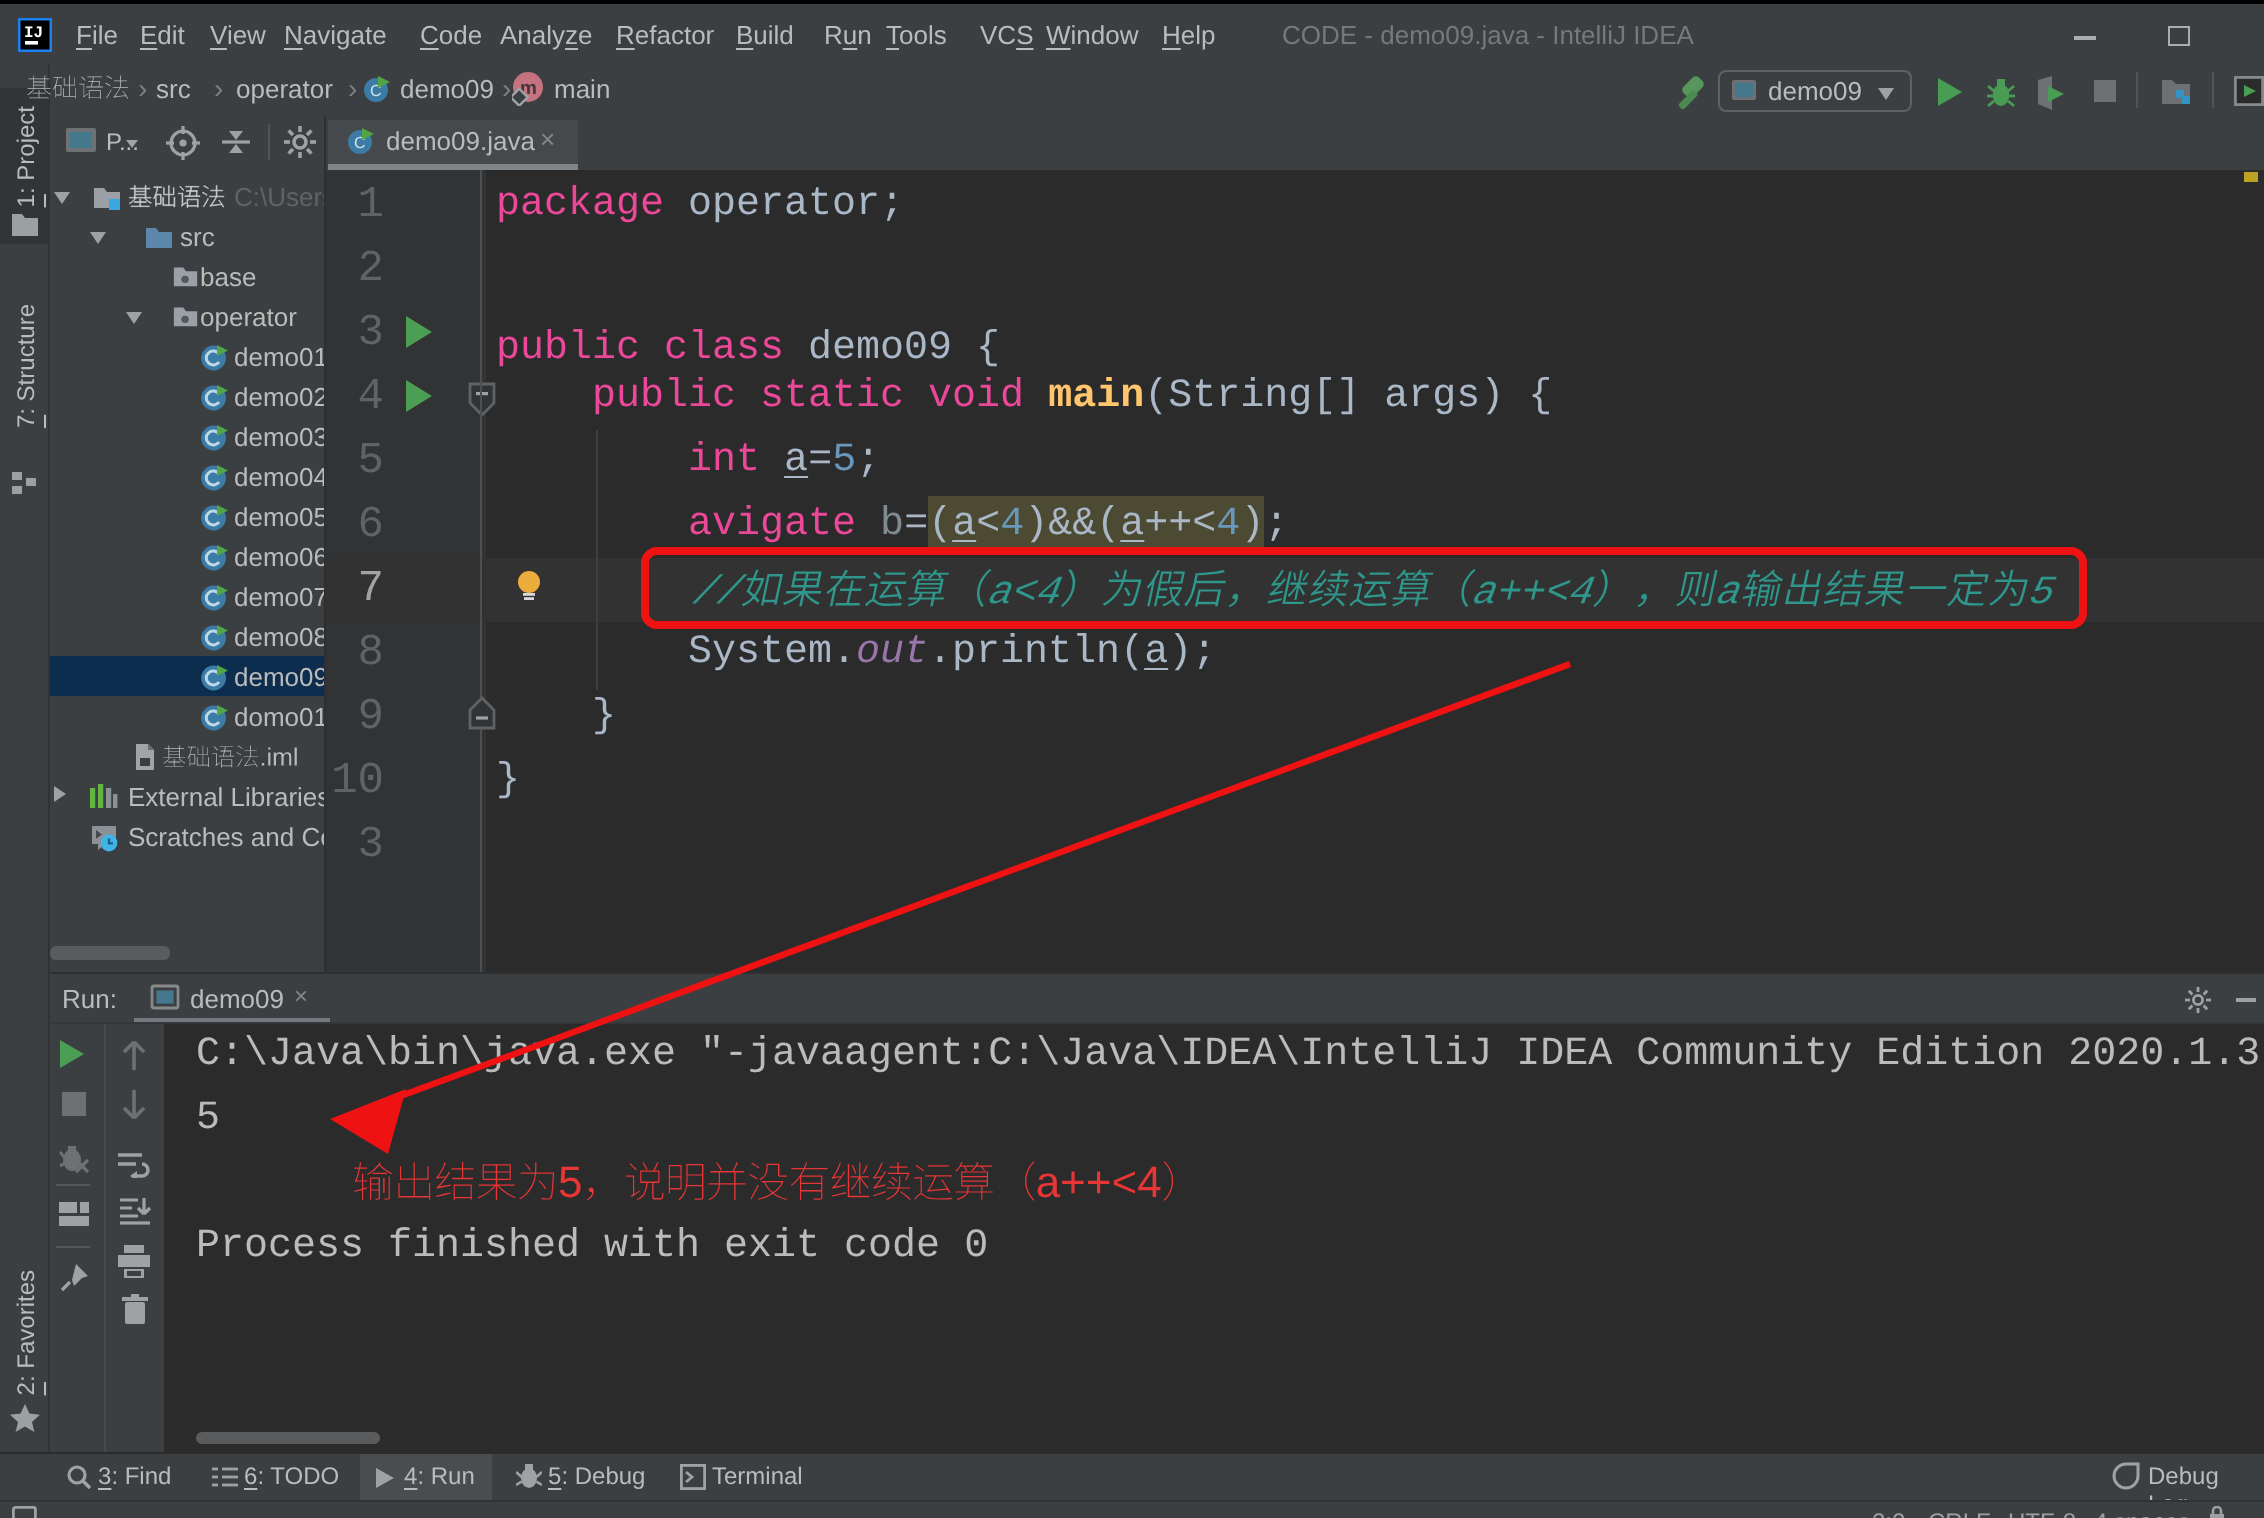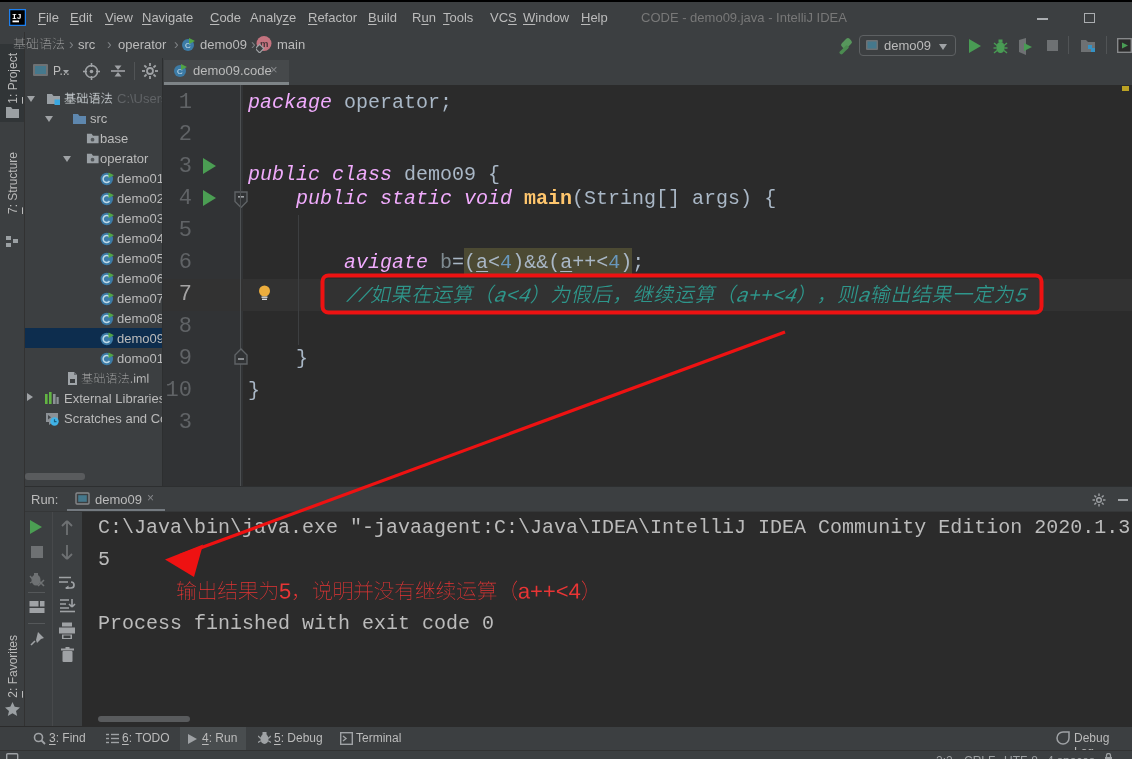--- a/index.html
+++ b/index.html
@@ -26,21 +26,21 @@
 .rarr{border-top:4.5px solid transparent;border-bottom:4.5px solid transparent;border-left:6px solid #9fa2a5;top:5px;}
 
 #tabbar{left:163px;top:58px;width:969px;height:27px;background:#3c3f41;}
 #tab1{position:absolute;left:1px;top:2px;width:125px;height:25px;background:#46494b;border-bottom:3px solid #7e8487;box-sizing:border-box;}
 
 #editor{left:163px;top:85px;width:969px;height:401px;background:#2b2b2b;}
 #gutter{position:absolute;left:0;top:0;width:80px;height:401px;background:#313335;}
 .lnum{position:absolute;font-family:"Liberation Mono",monospace;font-size:22px;line-height:32px;color:#606366;width:29px;text-align:right;left:0px;}
 .cline{position:absolute;left:0;top:194px;width:969px;height:32px;background:#323232;}
 .code{position:absolute;font-family:"Liberation Mono",monospace;font-size:20px;line-height:32px;white-space:pre;color:#a9b7c6;}
-.kw{color:#f0abfc;font-style:italic;}
+.kw{color:#ec4899;}
 .num{color:#6897bb;}
 .und{text-decoration:underline;text-decoration-thickness:1px;text-underline-offset:3px;}
 .runarrow{position:absolute;width:0;height:0;border-top:8.5px solid transparent;border-bottom:8.5px solid transparent;border-left:13px solid #4b9e53;}
 
 #runhdr{left:25px;top:487px;width:1107px;height:25px;background:#3c3f41;}
 #runbody{left:25px;top:512px;width:1107px;height:214px;background:#3c3f41;}
 #console{position:absolute;left:57px;top:0;width:1050px;height:214px;background:#2b2b2b;overflow:hidden;}
 .cons{position:absolute;font-family:"Liberation Mono",monospace;font-size:20px;line-height:32px;color:#bbbbbb;white-space:pre;}
 
 #botbar{left:0;top:726px;width:1132px;height:24px;background:#3c3f41;border-top:1px solid #2b2b2b;box-sizing:border-box;}
@@ -340,21 +340,21 @@
 <div class="abs" style="left:0;top:415px;width:60px;height:7px;background:#595b5d;border-radius:3px"></div>
 </div>
 
 <div class="abs" id="tabbar">
   <div id="tab1">
     <svg class="icon" style="left:9px;top:3px" width="15" height="15" viewBox="0 0 15 15">
       <circle cx="7" cy="8" r="6" fill="#3c7ba6"></circle>
       <text x="4" y="11" font-size="8" fill="#cfe2ee" font-family="Liberation Sans">C</text>
       <path d="M8 1 L14 4 L8 7 Z" fill="#51a545"></path>
     </svg>
-    <span style="position:absolute;left:29px;top:3px;font-size:13px;color:#bbbbbb">demo09.code</span>
+    <span style="position:absolute;left:29px;top:3px;font-size:13px;color:#bbbbbb">demo09.java</span>
     <span style="position:absolute;left:106px;top:2px;font-size:13px;color:#848689">×</span>
   </div>
 </div>
 
 <div class="abs" id="editor">
   <div id="gutter"></div>
   <div class="cline"></div>
 
   <div class="lnum" style="top:2px">1</div>
   <div class="lnum" style="top:34px">2</div>
@@ -387,21 +387,23 @@
     <rect x="6" y="14.6" width="5" height="1.4" fill="#d8d8d8"></rect>
   </svg>
 
   <div class="abs" style="left:135px;top:130px;width:1px;height:130px;background:#3d3f41"></div>
 
   <div class="abs" style="left:301px;top:163px;width:168px;height:26px;background:#4c4a33"></div>
 
   <div class="code" style="left:85px;top:2px"><span class="kw">package</span> operator;</div>
   <div class="code" style="left:85px;top:74px"><span class="kw">public class</span> demo09 {</div>
   <div class="code" style="left:85px;top:98px">    <span class="kw">public static void</span> <span style="color:#ffc66d;font-weight:bold">main</span>(String[] args) {</div>
+  <div class="code" style="left:85px;top:130px">        <span class="kw">int</span> <span class="und">a</span>=<span class="num">5</span>;</div>
   <div class="code" style="left:85px;top:162px">        <span class="kw">avigate</span> <span style="color:#7f8b91">b</span>=(<span class="und">a</span>&lt;<span class="num">4</span>)&amp;&amp;(<span class="und">a</span>++&lt;<span class="num">4</span>);</div>
+  <div class="code" style="left:85px;top:226px">        System.<span style="color:#9876aa;font-style:italic">out</span>.println(<span class="und">a</span>);</div>
   <div class="code" style="left:85px;top:258px">    }</div>
   <div class="code" style="left:85px;top:290px">}</div>
 
   <div class="abs" style="left:959px;top:1px;width:7px;height:5px;background:#bba224"></div>
 </div>
 
 <div class="abs" id="runhdr">
   <span class="abs" style="left:6px;top:5px;font-size:13px;color:#bbbbbb">Run:</span>
   <svg class="icon" style="left:50px;top:5px" width="15" height="14" viewBox="0 0 15 14">
     <rect x="1" y="1" width="13" height="11" rx="1" fill="none" stroke="#87898b" stroke-width="1.4"></rect>

